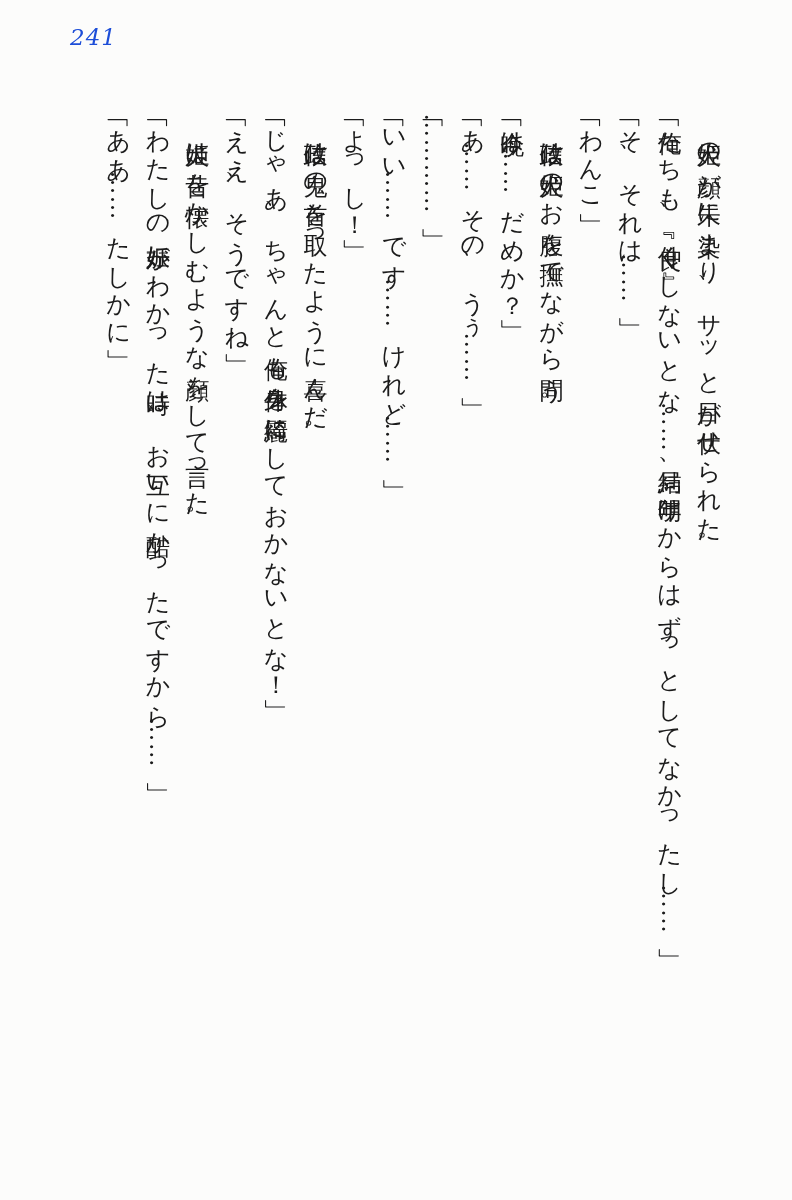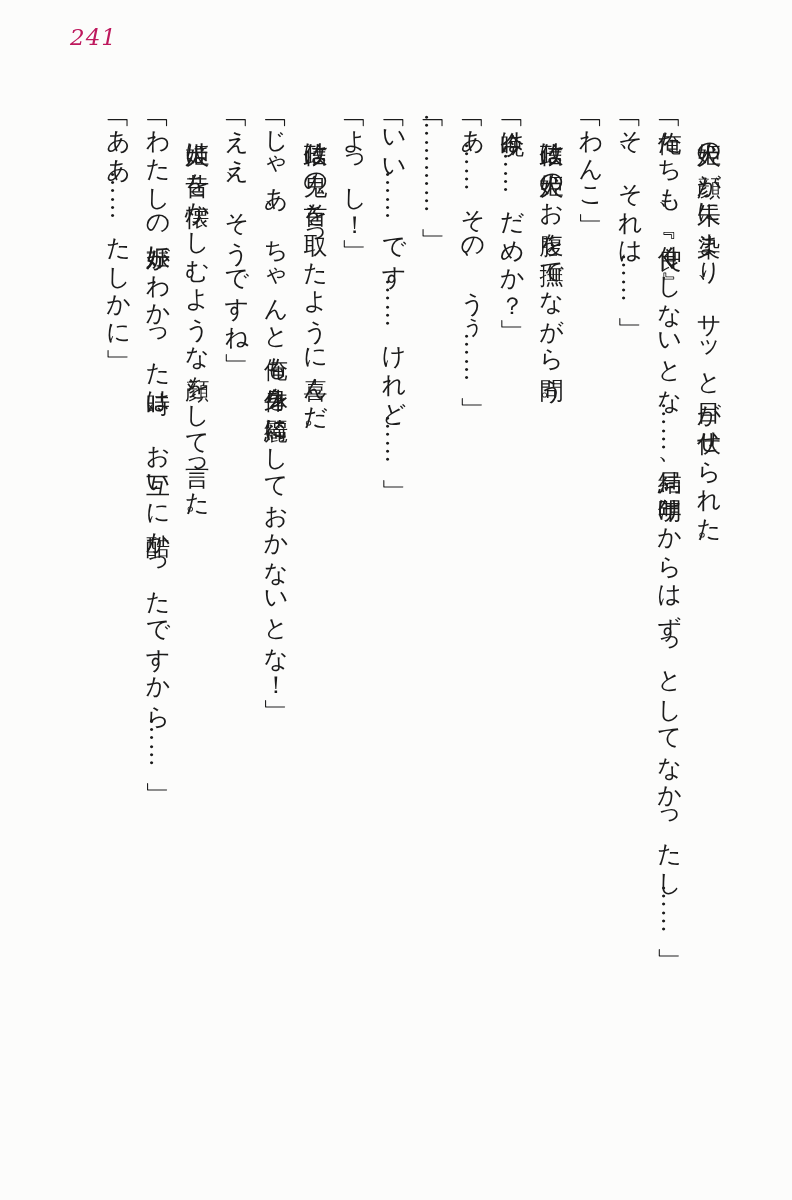--- a/index.html
+++ b/index.html
@@ -18,21 +18,21 @@
     inset: 0;
   }
   .page-number {
     position: absolute;
     left: 70px;
     top: 24px;
     font-family: "DejaVu Serif", serif;
     font-style: italic;
     font-size: 23px;
     letter-spacing: 1px;
-    color: #be185d;
+    color: #1d4ed8;
   }
   .text-block {
     position: absolute;
     top: 100px;
     right: 64px;
     height: 948px;
     writing-mode: vertical-rl;
     text-orientation: mixed;
     font-family: "DejaVu Serif", serif;
     font-size: 24px;

